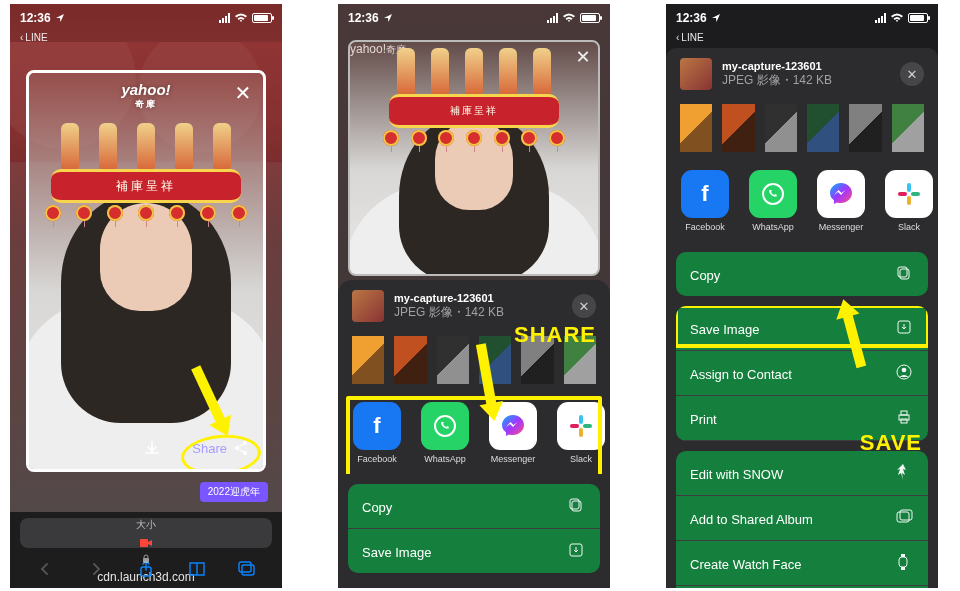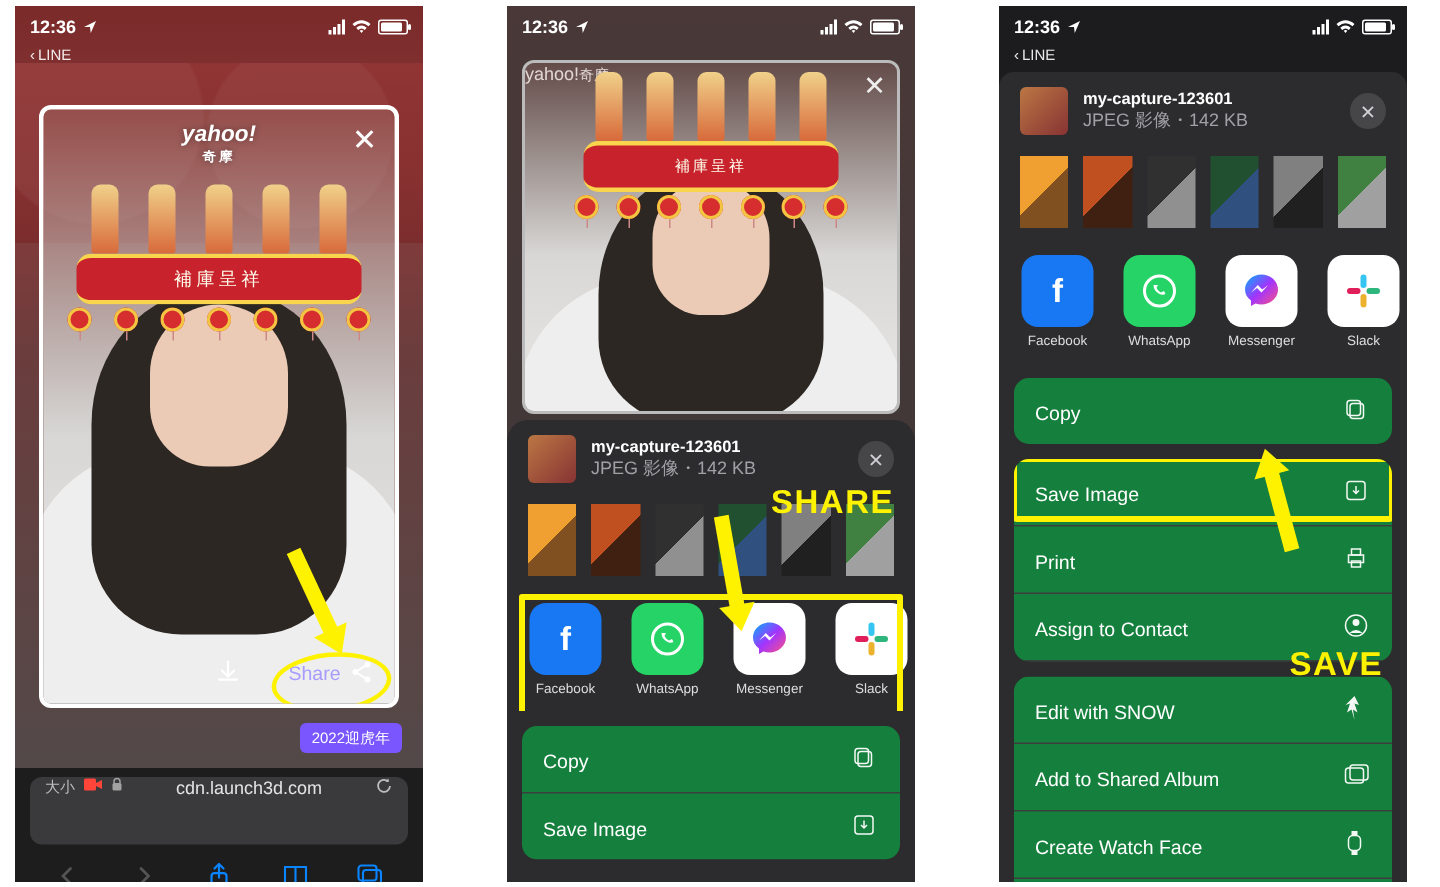--- a/index.html
+++ b/index.html
@@ -128,23 +128,23 @@
   .badge2022 {
     position:absolute; right:14px; bottom:86px;
     background:#7956ff; color:#fff; font-size:10px; padding:3px 8px; border-radius:4px;
   }
   
   .safbar {
     position:absolute; left:0; right:0; bottom:0; height:76px;
     background:#1d1d1d;
   }
   .addr {
-    margin:6px 10px 0; height:45px; background:#3a3a3c; border-radius:8px;
-    display:flex; align-items:flex-start; gap:6px; padding:0 10px;
-    font-size:11px; color:#bdbdbd;
+    margin:6px 10px 0; height:30px; background:#3a3a3c; border-radius:8px;
+    display:flex; align-items:center; gap:6px; padding:0 10px;
+    font-size:11px; color:#bdbdbd;flex-direction:column;
   }
   .addr .aa{ font-size:10px;}
   .addr .cam{ color:#ff453a;}
   .addr .lock{ opacity:.8;}
   .addr .domain{ flex:1; text-align:center; font-size:12px; color:#e4e4e4;}
   .safnav {
     display:flex; justify-content:space-between; padding:10px 24px 0;
   }
   .safnav span{ width:22px; height:22px; display:flex; align-items:center;justify-content:center; color:#0a84ff;}
   .safnav span.dis{ color:#555;}
@@ -666,39 +666,39 @@
       <div class="act">
         <span>Save Image</span>
         <span class="ric">
             <svg width="16" height="16" viewBox="0 0 16 16">
               <rect x="2" y="2" width="12" height="12" rx="2" stroke="#fff" fill="none"></rect>
               <path d="M8 5 V10 M6 8 L8 10 L10 8" stroke="#fff" fill="none"></path>
             </svg>
           </span>
       </div>
       <div class="act">
+        <span>Assign to Contact</span>
+        <span class="ric">
+            <svg width="16" height="16" viewBox="0 0 16 16">
+              <circle cx="8" cy="8" r="7" stroke="#fff" fill="none"></circle>
+              <circle cx="8" cy="6" r="2.3" fill="#fff"></circle>
+              <path d="M3.5 13 q4.5 -4 9 0" fill="#fff"></path>
+            </svg>
+          </span>
+      </div>
+      <div class="act">
         <span>Print</span>
         <span class="ric">
             <svg width="16" height="16" viewBox="0 0 16 16">
               <rect x="3" y="6" width="10" height="5" stroke="#fff" fill="none"></rect>
               <rect x="5" y="2" width="6" height="4" stroke="#fff" fill="none"></rect>
               <rect x="5" y="10" width="6" height="4" stroke="#fff" fill="none"></rect>
             </svg>
           </span>
       </div>
-      <div class="act">
-        <span>Assign to Contact</span>
-        <span class="ric">
-            <svg width="16" height="16" viewBox="0 0 16 16">
-              <circle cx="8" cy="8" r="7" stroke="#fff" fill="none"></circle>
-              <circle cx="8" cy="6" r="2.3" fill="#fff"></circle>
-              <path d="M3.5 13 q4.5 -4 9 0" fill="#fff"></path>
-            </svg>
-          </span>
-      </div>
       <div class="box-save" style="left:-2px;right:-2px;top:-2px;height:44px;"></div>
     </div>
 
     <div class="actgroup">
       <div class="act">
         <span>Edit with SNOW</span>
         <span class="ric">
             <svg width="14" height="16" viewBox="0 0 14 16">
               <path d="M7 0 L10 6 L7 5 L9 11 L6 9 L7 16 L5 9 L2 11 L4 5 L1 6 Z" fill="#fff"></path>
             </svg>

